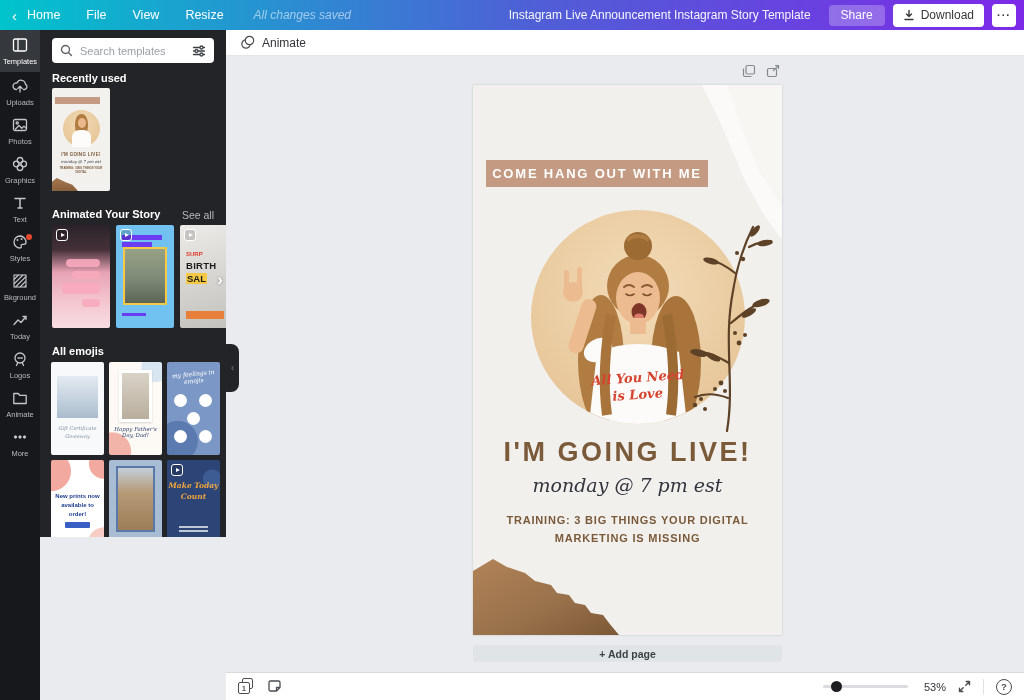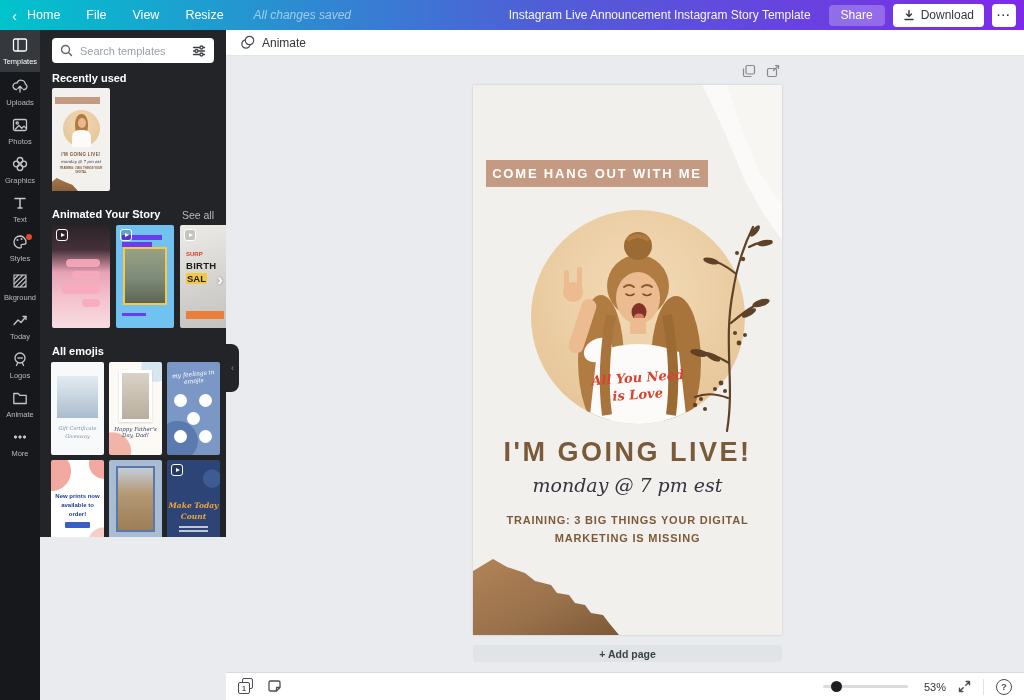--- a/index.html
+++ b/index.html
@@ -90,21 +90,21 @@
   .r3 .txt { top:8px; font-family:"DejaVu Serif",serif; font-style:italic; font-size:6px; color:#fff; transform:rotate(-6deg); }
   .r3 .circ { position:absolute; width:13px; height:13px; border-radius:50%; background:#fff; }
   .r4 { background:radial-gradient(circle at 0% 12%,#f2a9a0 0 20%,transparent 21%),radial-gradient(circle at 100% 4%,#f2a9a0 0 14%,transparent 15%),radial-gradient(circle at 100% 90%,#f8cdc6 0 16%,transparent 17%),#fff; }
   .r4 .txt { top:32px; font-size:6px; font-weight:800; color:#1f3f8f; line-height:1.5; padding:0 4px; }
   .r4 .btn { position:absolute; left:14px; top:62px; width:25px; height:6px; background:#3a5fc4; border-radius:1px; }
   .r5 { background:#a8bdd4; }
   .r5 .cat { position:absolute; left:7px; top:6px; width:39px; height:66px; background:linear-gradient(180deg,#c3cdd9 0%,#b59a76 40%,#9c7d57 100%); border:2px solid #5b79a8; }
   .r5 .band { position:absolute; left:0; bottom:0; width:100%; height:15px; background:#3f5a92; display:flex; align-items:center; justify-content:center; }
   .r5 .band .txt { position:static; font-size:5px; font-weight:700; color:#fff; letter-spacing:.4px; line-height:1.4; }
   .r6 { background:radial-gradient(circle at 85% 20%,#3d5c94 0 10%,transparent 11%),#2c4476; }
-  .r6 .txt { top:40px; font-family:"DejaVu Serif",serif; font-style:italic; font-weight:700; font-size:7.5px; color:#f0a63c; line-height:1.5; }
+  .r6 .txt { top:20px; font-family:"DejaVu Serif",serif; font-style:italic; font-weight:700; font-size:7.5px; color:#f0a63c; line-height:1.5; }
   .r6 .sub { position:absolute; left:12px; top:66px; width:29px; height:2px; background:rgba(255,255,255,.7); box-shadow:0 4px 0 rgba(255,255,255,.7); }
   .r7 { background:radial-gradient(circle at 8% 10%,#2e3f66 0 16%,transparent 17%),radial-gradient(circle at 96% 88%,#f0a8a4 0 20%,transparent 21%),radial-gradient(circle at 80% 100%,#f5c9c4 0 14%,transparent 15%),#f7ecdc; }
   .r7 .txt { top:38px; font-family:"Liberation Serif",serif; font-size:6.5px; font-weight:700; color:#8a6a52; letter-spacing:1px; line-height:1.6; }
   .r8 { background:linear-gradient(180deg,#e3ded7 0%,#cdc5b8 55%,#b5ab9c 100%); }
   .r8 .navybox { position:absolute; left:5px; top:7px; width:27px; height:27px; background:#2d3f66; border-radius:2px; padding:4px 3px; }
   .r8 .navybox i { display:block; height:2px; background:rgba(255,255,255,.75); margin-bottom:2.5px; }
   .r8 .desk { position:absolute; left:6px; bottom:6px; width:18px; height:22px; background:#4a443c; }
   .r9 { background:radial-gradient(circle at 90% 12%,#f2cf4a 0 16%,transparent 17%),radial-gradient(circle at 4% 92%,#f2cf4a 0 13%,transparent 14%),#f4ccd7; }
   .r9 .photo { position:absolute; left:9px; top:14px; width:35px; height:58px; border:1.5px solid #3a5fc4;
     background:linear-gradient(180deg,#d4a98a 0%,#b98a68 60%,#a0765a 100%); }

